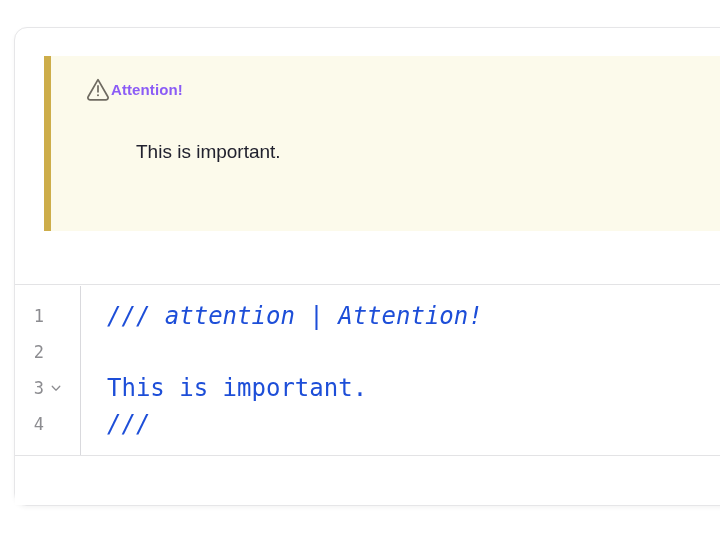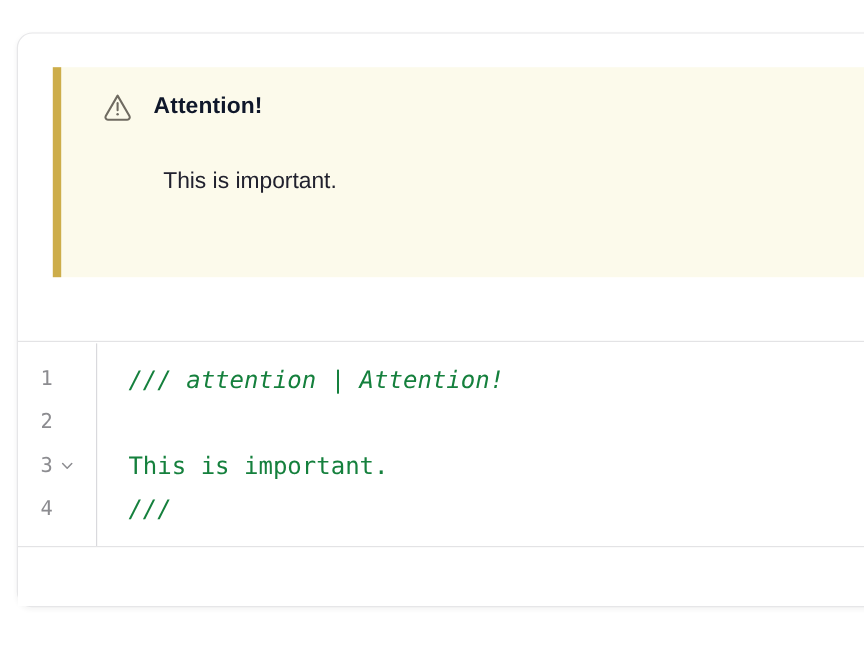--- a/index.html
+++ b/index.html
@@ -66,24 +66,23 @@
   }
 
   .warn-icon {
     width: 26px;
     height: 26px;
     display: block;
     flex: 0 0 auto;
   }
 
   .admonition-title-text {
-    margin-left: 17px;
-    font-size: 19px;
+    font-size: 15px;
     font-weight: bold;
-    color: #0f172a;
+    color: #8b5cf6;
     letter-spacing: 0.1px;
     white-space: nowrap;
   }
 
   .admonition-body {
     position: absolute;
     left: 85px;
     top: 85px;
     font-size: 19px;
     color: #21212e;
@@ -146,22 +145,22 @@
     height: 100%;
   }
 
   .code-row {
     position: absolute;
     left: 12px;
     height: 36px;
     display: flex;
     align-items: center;
     font-family: "DejaVu Sans Mono", monospace;
-    font-size: 20px;
-    color: #15803d;
+    font-size: 24px;
+    color: #1d4ed8;
     white-space: pre;
     line-height: 1;
   }
 
   .code-row.italic { font-style: italic; }
 
   
   .card-footer {
     position: absolute;
     left: 0;

